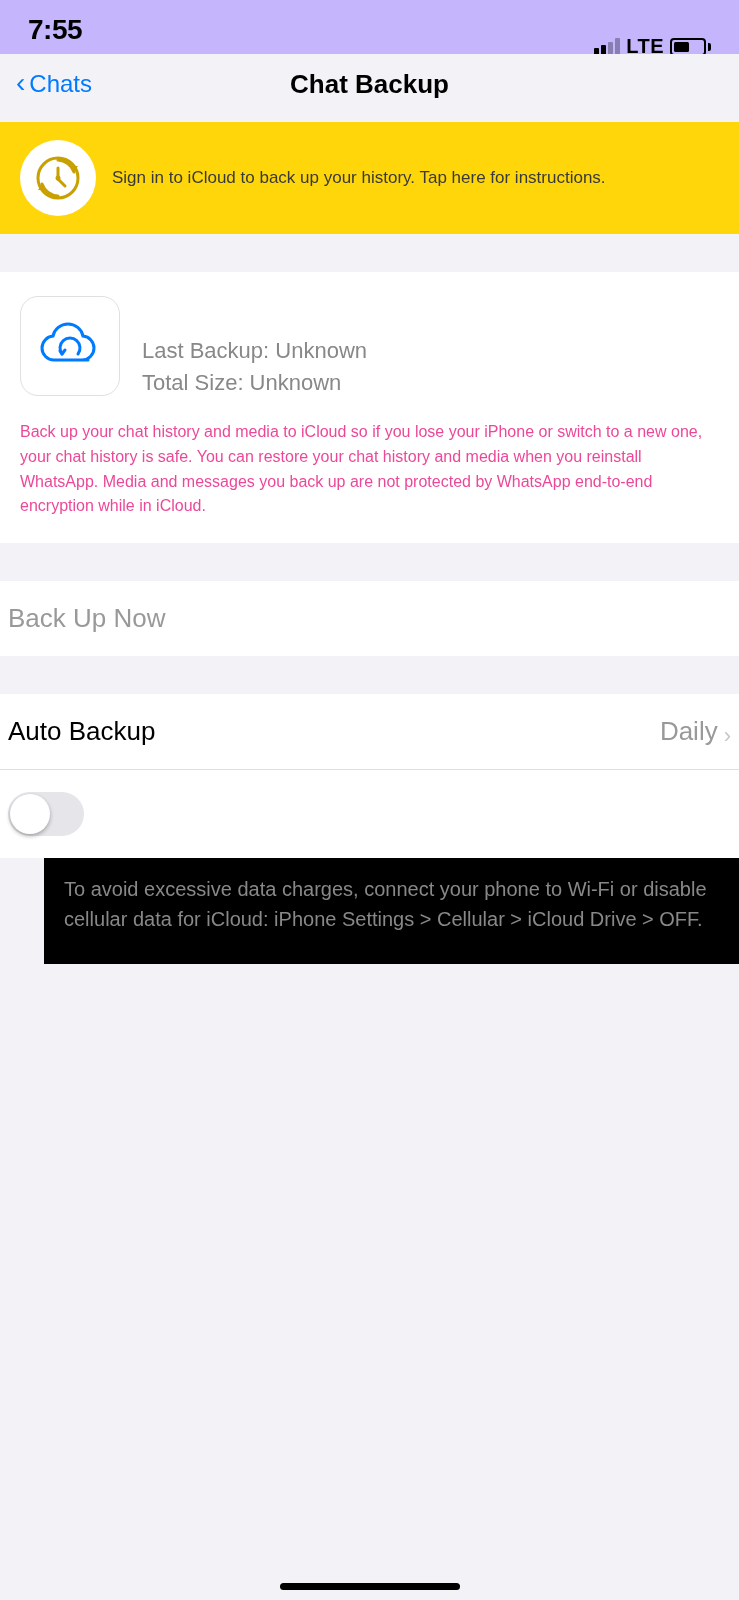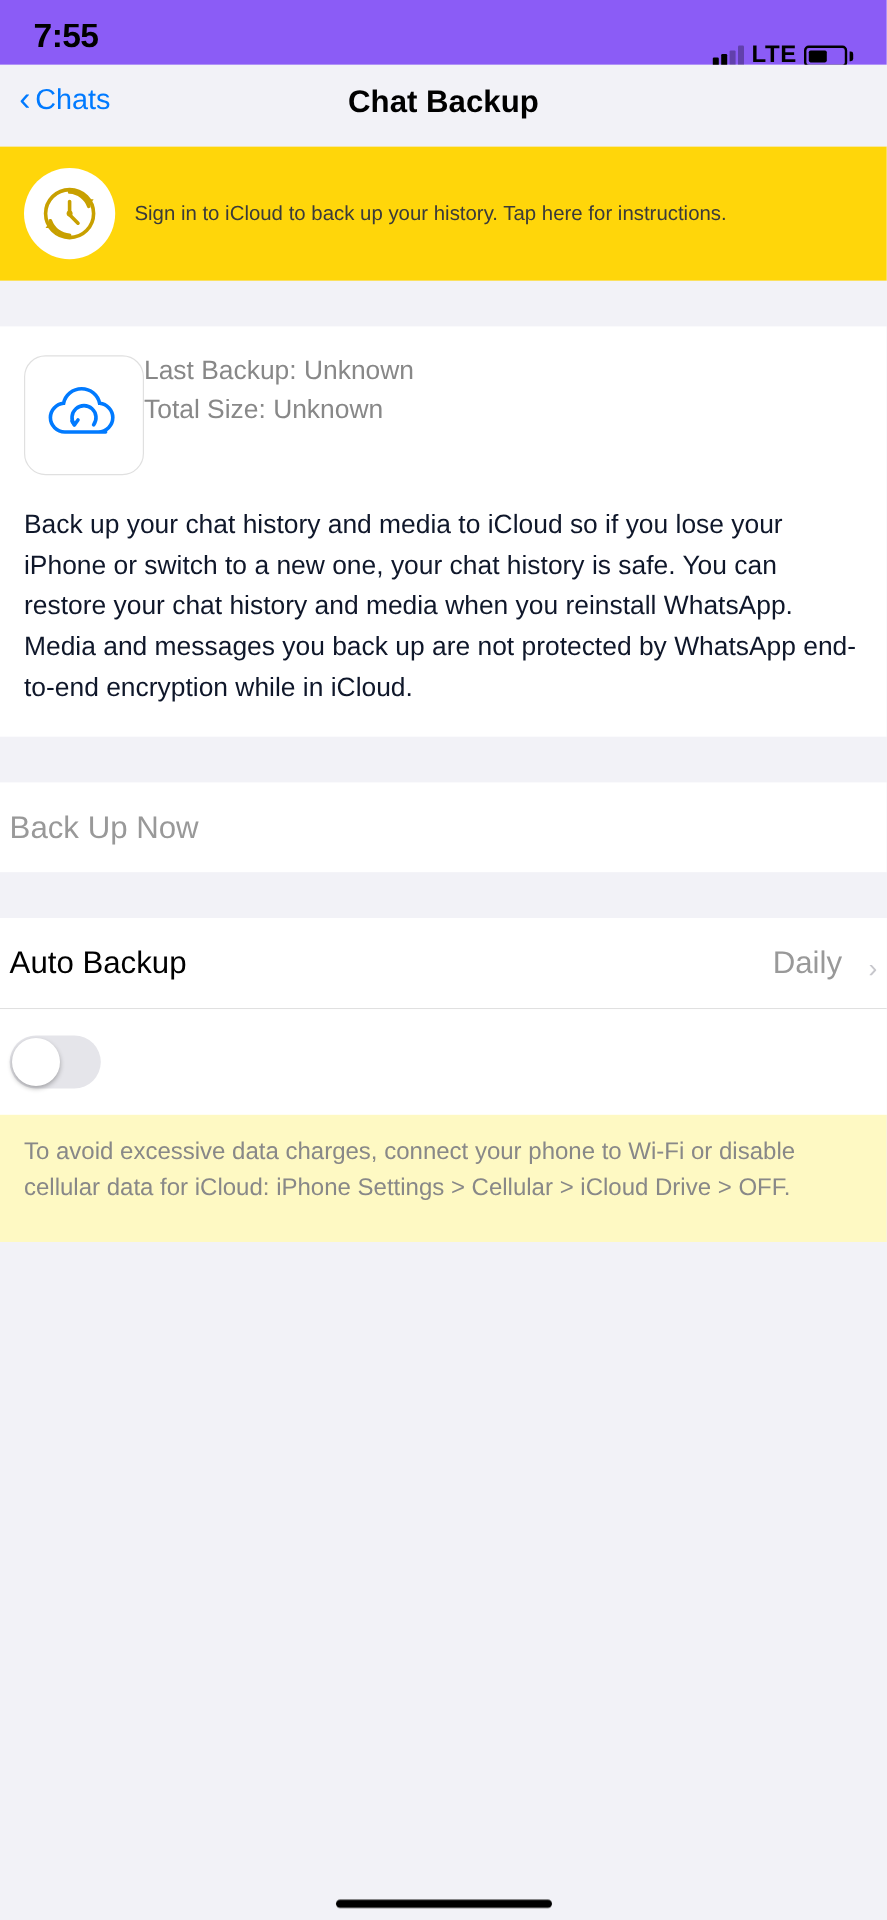--- a/index.html
+++ b/index.html
@@ -11,21 +11,21 @@
       font-family: -apple-system, 'SF Pro Text', 'Helvetica Neue', sans-serif;
       overflow-x: hidden;
     }
 
     
     .status-bar {
       display: flex;
       justify-content: space-between;
       align-items: center;
       padding: 14px 28px 8px 28px;
-      background: #8b5cf6;
+      background: #c4b5fd;
       height: 54px;
     }
     .status-time {
       font-size: 28px;
       font-weight: 600;
       color: #000;
       letter-spacing: -0.5px;
     }
     .status-icons {
       display: flex;
@@ -154,21 +154,22 @@
 
     
     .white-section {
       background: #fff;
       padding: 24px 20px;
     }
 
     
     .backup-info-row {
       display: flex;
-      align-items: flex-start;
+      align-items: flex-end;
+      gap: 22px;
       padding-bottom: 24px;
     }
     .cloud-icon-box {
       width: 100px;
       height: 100px;
       background: #fff;
       border: 1.5px solid #e0e0e0;
       border-radius: 18px;
       display: flex;
       align-items: center;
@@ -184,22 +185,22 @@
       flex-direction: column;
       gap: 6px;
     }
     .backup-meta-line {
       font-size: 22px;
       color: #888;
     }
 
     
     .description-text {
-      font-size: 22px;
-      color: #0f172a;
+      font-size: 16px;
+      color: #ec4899;
       line-height: 1.55;
     }
 
     
     .divider {
       height: 1px;
       background: #e0e0e0;
       margin: 0;
     }
 
@@ -223,21 +224,21 @@
       font-size: 26px;
       color: #999;
     }
     .list-row-label-dark {
       font-size: 26px;
       color: #000;
     }
     .list-row-right {
       display: flex;
       align-items: flex-end;
-      gap: 22px;
+      gap: 6px;
     }
     .list-row-value {
       font-size: 26px;
       color: #999;
     }
     .chevron-right {
       font-size: 22px;
       color: #c7c7cc;
       line-height: 1;
     }
@@ -257,25 +258,26 @@
       background: white;
       border-radius: 50%;
       position: absolute;
       top: 2px;
       left: 2px;
       box-shadow: 0 2px 4px rgba(0,0,0,0.3);
     }
 
     
     .footer-note {
-      background: #fef9c3;
+      background: #000000;
       padding: 16px 20px 30px 20px;
       font-size: 20px;
       color: #888;
       line-height: 1.5;
+      margin-left: 44px;
     }
 
     
     .home-indicator-area {
       position: fixed;
       bottom: 0;
       left: 0;
       width: 739px;
       height: 48px;
       background: #f2f2f7;

